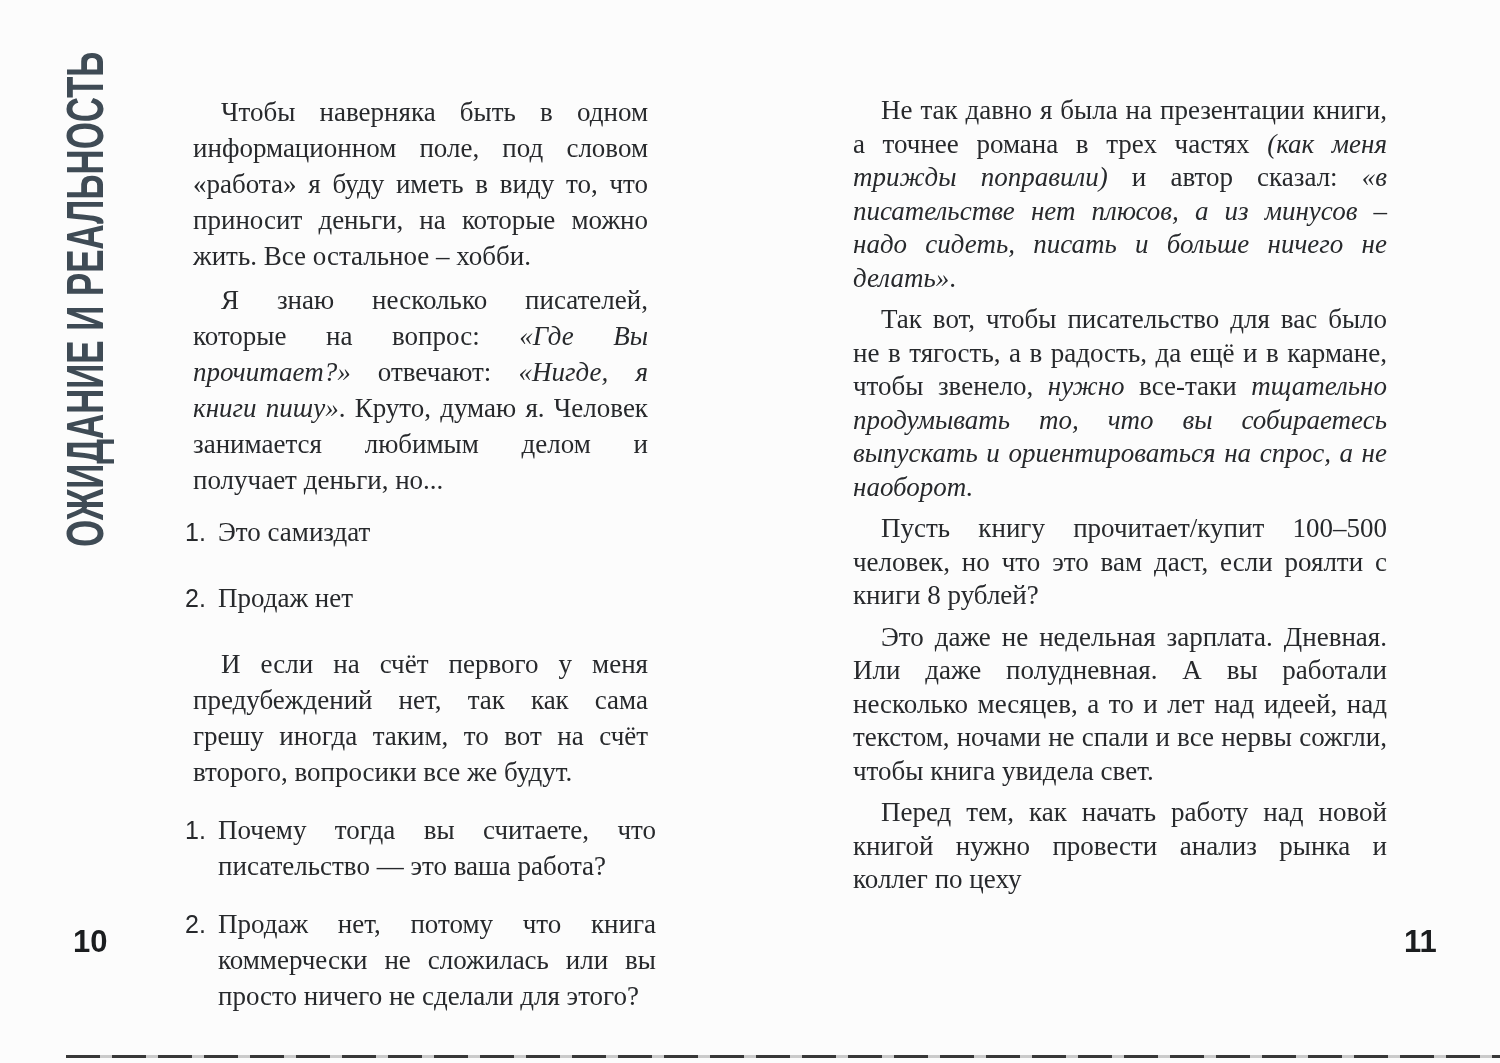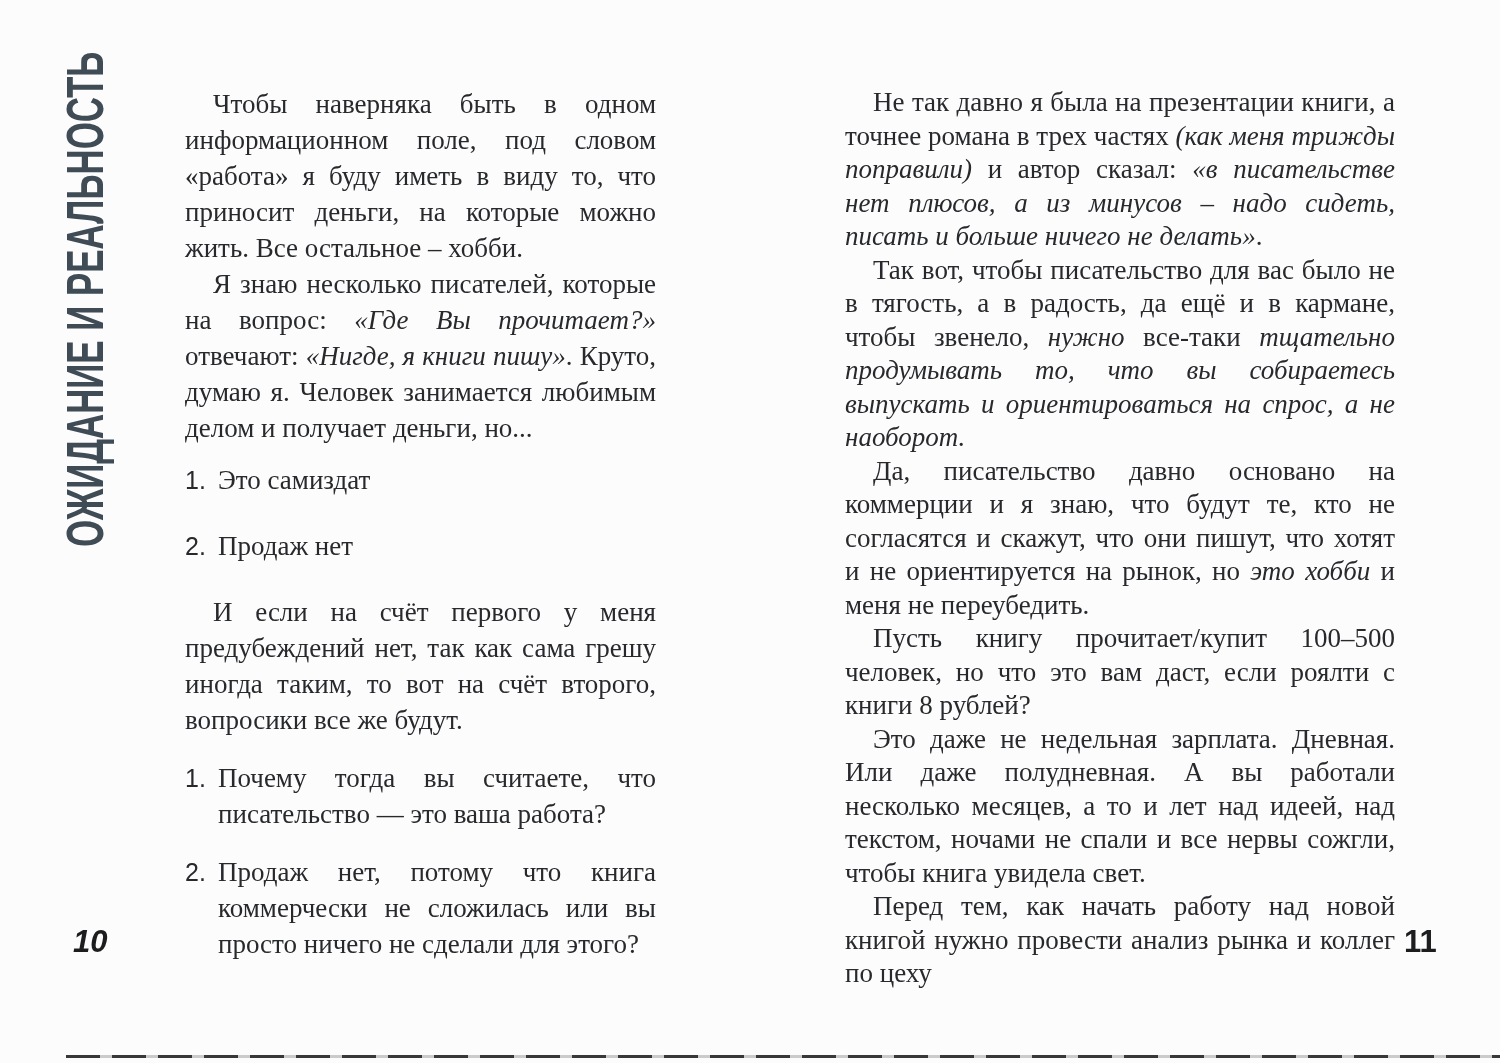--- a/index.html
+++ b/index.html
@@ -26,21 +26,21 @@
     letter-spacing:0px;
     color:#3f4b55;
     white-space:nowrap;
     line-height:50px;
   }
 
   .body-col{position:absolute;top:86px;text-align:justify;}
   .left-body{left:185px;width:471px;font-size:27px;line-height:36px;}
   .right-body{left:845px;width:550px;font-size:27px;line-height:33.5px;}
 
-  .para{margin:0;}
+  .para{margin:8px;}
   .indent{text-indent:28px;}
   em{font-style:italic;}
 
   .olist{margin-top:16px;}
   .olist-b{margin-top:22px;}
   .li{display:flex;margin-bottom:30px;}
   .olist-b .li{margin-bottom:22px;}
   .li:last-child{margin-bottom:0;}
   .num{
     flex:none;width:33px;
@@ -49,21 +49,21 @@
   }
   .li-text{flex:1;text-align:justify;}
   .after-list{margin-top:30px;}
 
   .pagenum{
     position:absolute;top:924px;
     font-family:"Liberation Sans", sans-serif;
     font-weight:bold;font-size:31px;
     color:#1b1d1f;
   }
-  .pagenum-left{left:73px;font-style:italic;}
+  .pagenum-left{left:73px;}
   .pagenum-right{left:1404px;}
 
   
   .scan-edge{
     position:absolute;
     left:66px;right:0;bottom:5px;height:3px;
     background:repeating-linear-gradient(90deg,
       #222 0px, #222 34px,
       rgba(34,34,34,0.25) 34px, rgba(34,34,34,0.25) 46px);
     opacity:0.9;
@@ -101,21 +101,20 @@
       <div class="li">
         <span class="num">2.</span>
         <span class="li-text"><span>Продаж нет, потому что книга коммерчески не сложилась или вы просто ничего не сделали для этого?</span></span>
       </div>
     </div>
   </div>
 
   <div class="body-col right-body">
     <p class="para indent"><span>Не так давно я была на презентации книги, а точнее романа в трех частях </span><em>(как меня трижды поправили)</em><span> и автор сказал: </span><em>«в писательстве нет плюсов, а из минусов – надо сидеть, писать и больше ничего не делать»</em><span>.</span></p>
     <p class="para indent"><span>Так вот, чтобы писательство для вас было не в тягость, а в радость, да ещё и в кармане, чтобы звенело, </span><em>нужно</em><span> все-таки </span><em>тщательно продумывать то, что вы собираетесь выпускать и ориентироваться на спрос, а не наоборот.</em></p>
-    <p class="para indent"><span>Да, писательство давно основано на коммерции и я знаю, что будут те, кто не согласятся и скажут, что они пишут, что хотят и не ориентируется на рынок, но </span><em>это хобби</em><span> и меня не переубедить.</span></p>
     <p class="para indent"><span>Пусть книгу прочитает/купит 100–500 человек, но что это вам даст, если роялти с книги 8 рублей?</span></p>
     <p class="para indent"><span>Это даже не недельная зарплата. Дневная. Или даже полудневная. А вы работали несколько месяцев, а то и лет над идеей, над текстом, ночами не спали и все нервы сожгли, чтобы книга увидела свет.</span></p>
     <p class="para indent"><span>Перед тем, как начать работу над новой книгой нужно провести анализ рынка и коллег по цеху </span></p>
   </div>
 
   <div class="pagenum pagenum-left">10</div>
   <div class="pagenum pagenum-right">11</div>
 
   <div class="scan-edge"></div>
 </div>

